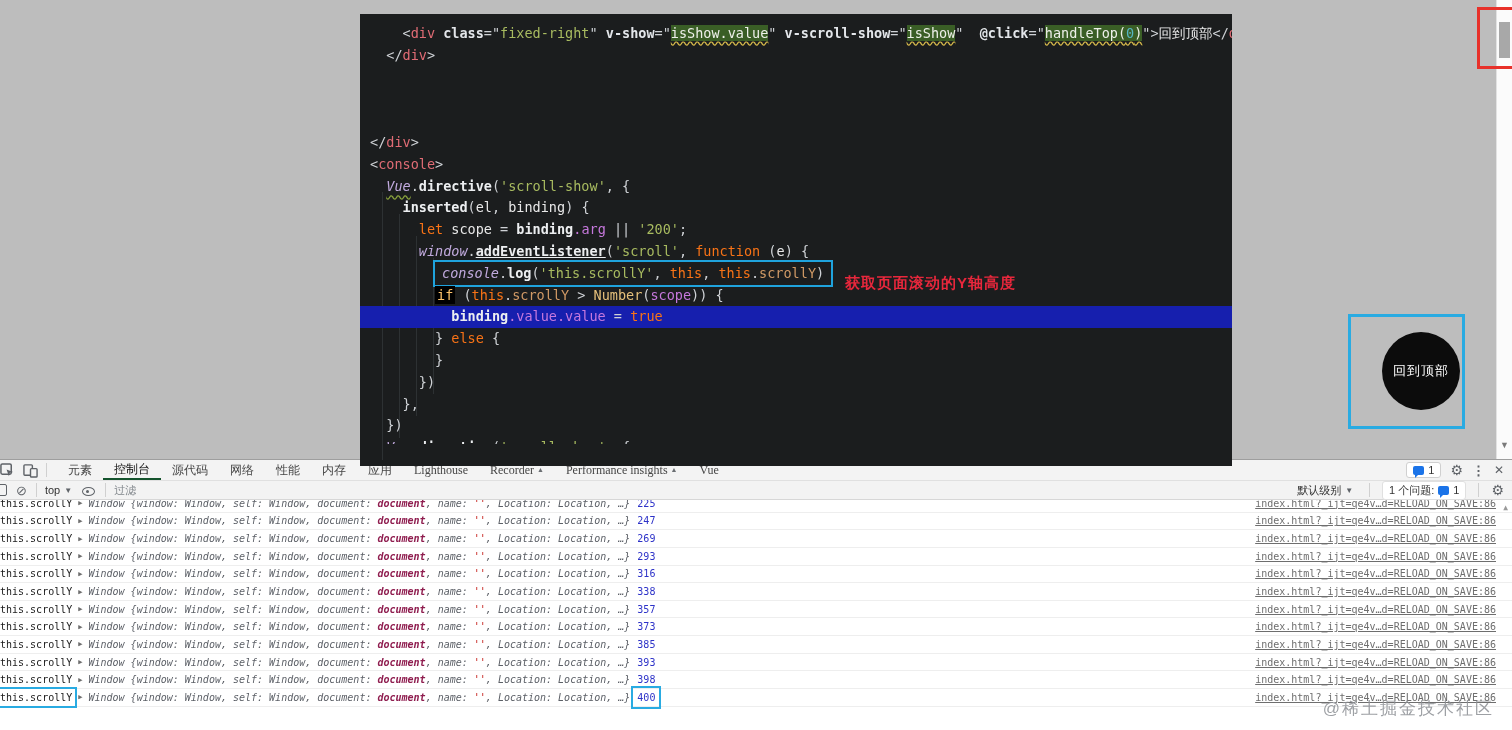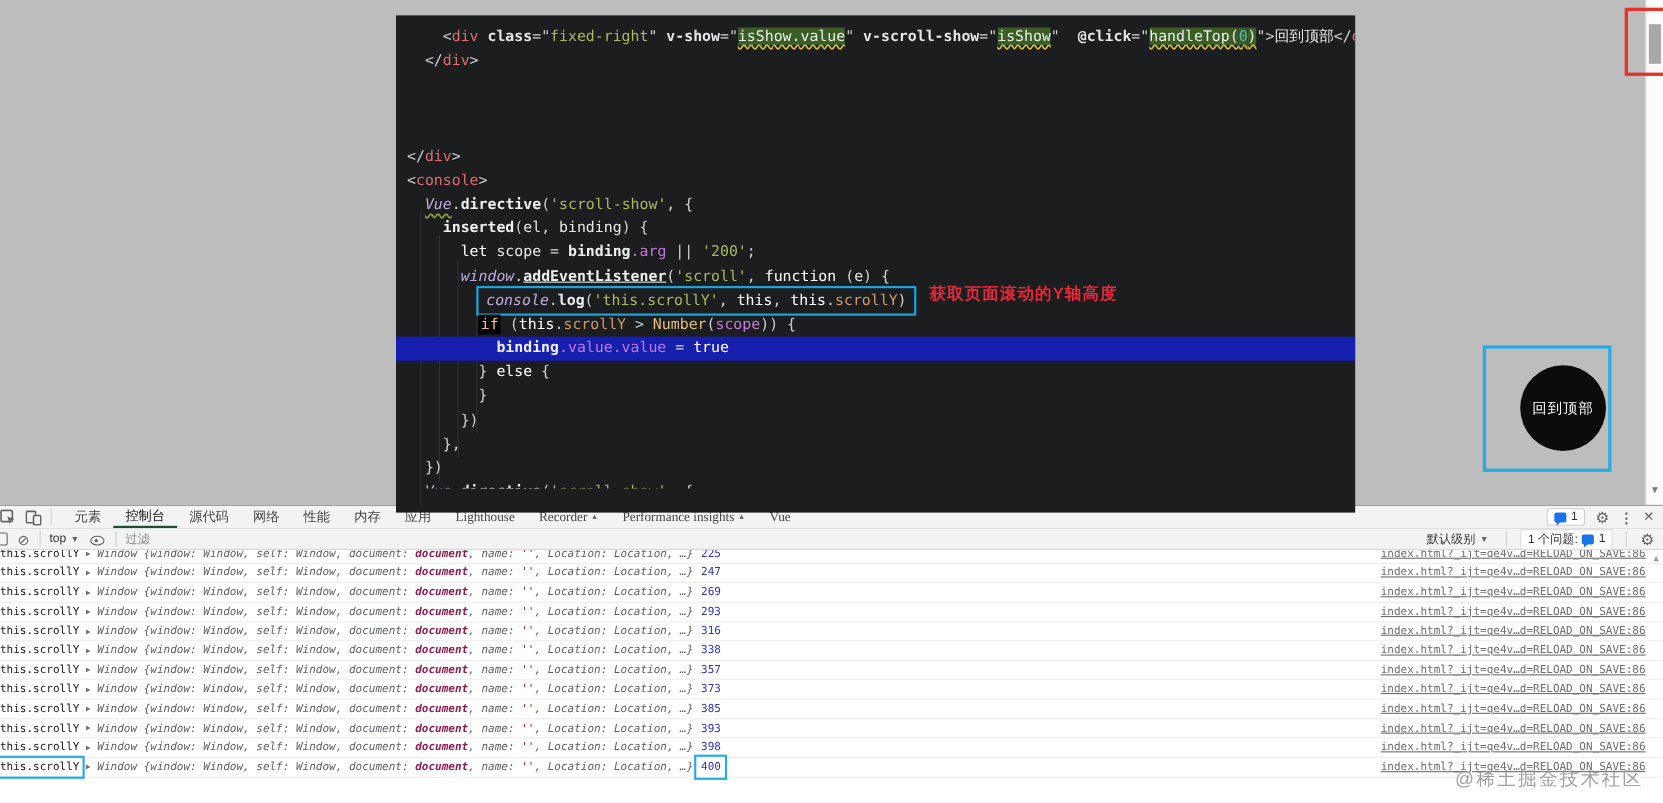--- a/index.html
+++ b/index.html
@@ -20,35 +20,35 @@
             font-family:"DejaVu Sans Mono",monospace; font-size:13.5px; }
   .code { position:relative; padding-top:9px; }
   .line { position:relative; height:21.8px; line-height:21.8px; padding-left:10px; white-space:pre; z-index:1; }
   .line.sel { background:#161fae; }
   .line.cut { height:7px; overflow:hidden; }
   .guide { position:absolute; width:1px; background:#2d3133; z-index:0; }
   .sg-pun { color:#cfd2d6; }
   .sg-tag { color:#e06c75; }
   .sg-attr { color:#e3e6ea; font-weight:bold; }
   .sg-str { color:#a8bb60; }
-  .sg-kw  { color:#ffffff; }
+  .sg-kw  { color:#f97316; }
   .sg-glob { color:#c1aade; font-style:italic; }
   .sg-globu { color:#c1aade; font-style:italic; text-decoration:underline wavy #8aa33c; text-underline-offset:4px; }
   .sg-fn  { color:#eceef0; font-weight:bold; }
   .sg-fnu { color:#eceef0; font-weight:bold; text-decoration:underline; }
   .sg-bld { color:#eceef0; font-weight:bold; }
   .sg-prop { color:#c678dd; }
   .sg-propo { color:#d19a66; }
   .sg-numy { color:#e5c07b; }
   .sg-txt { color:#e8e8e8; }
   .sg-hl { background:#3a5e26; color:#eef0ea; text-decoration:underline wavy #d7ba4a; text-underline-offset:3px; }
   .sg-hlnum { background:#3a5e26; color:#56b6c2; text-decoration:underline wavy #d7ba4a; text-underline-offset:3px; }
   .sg-kwbox { background:#000000; color:#ffc46b; padding:1px 2px; }
   .cbox { border:2px solid #1fa3dd; padding:3px 7px 4px 7px; margin-left:-2px; }
-  .tip { position:absolute; left:485px; top:244px; color:#e8273c; font-family:"Liberation Sans",sans-serif;
+  .tip { position:absolute; left:485px; top:260px; color:#e8273c; font-family:"Liberation Sans",sans-serif;
          font-size:15px; font-weight:bold; letter-spacing:1px; z-index:6; }
 
   
   .btt-box { position:absolute; left:1348px; top:314px; width:117px; height:115px; border:3px solid #29abe2; }
   .btt-circle { position:absolute; left:31px; top:15px; width:78px; height:78px; border-radius:50%; background:#0c0c0c;
                 color:#fff; font-size:13px; display:flex; align-items:center; justify-content:center; letter-spacing:1px; cursor:pointer; }
 
   
   .devtools { position:absolute; left:0; top:459px; width:1512px; height:271px; background:#fff; border-top:1px solid #9e9e9e; }
   .tabbar { position:relative; height:20px; background:#f3f3f3; display:flex; align-items:center; font-size:12px; color:#454545; }

